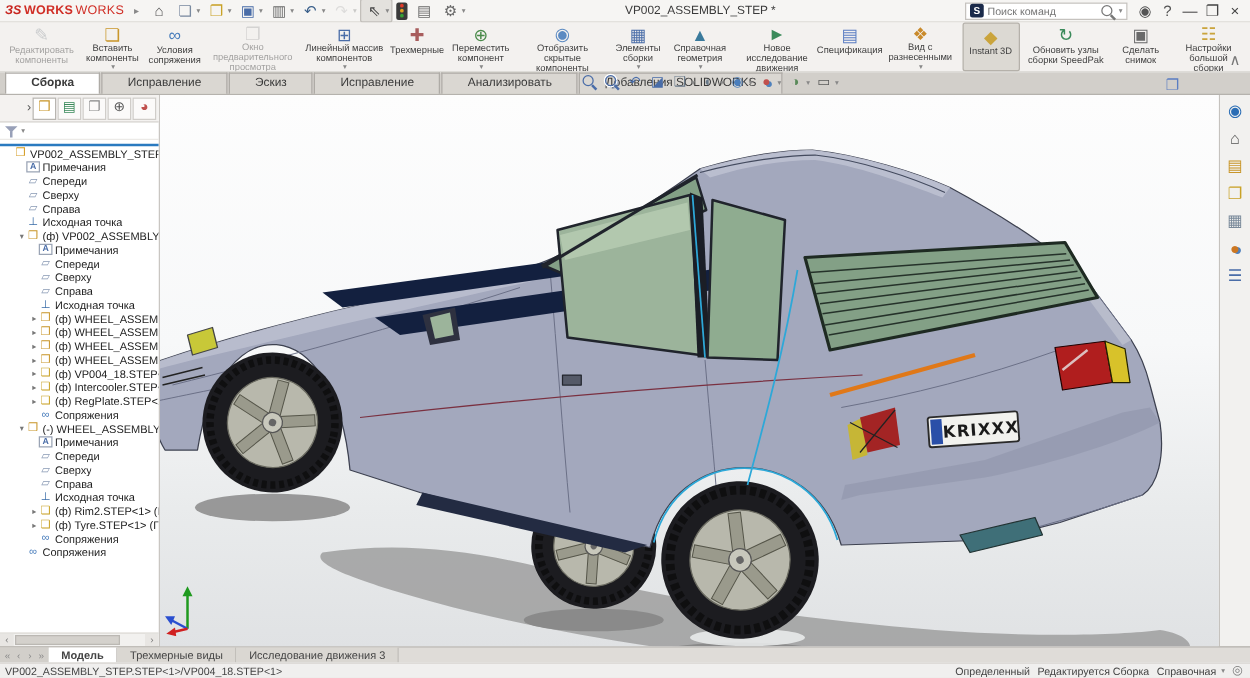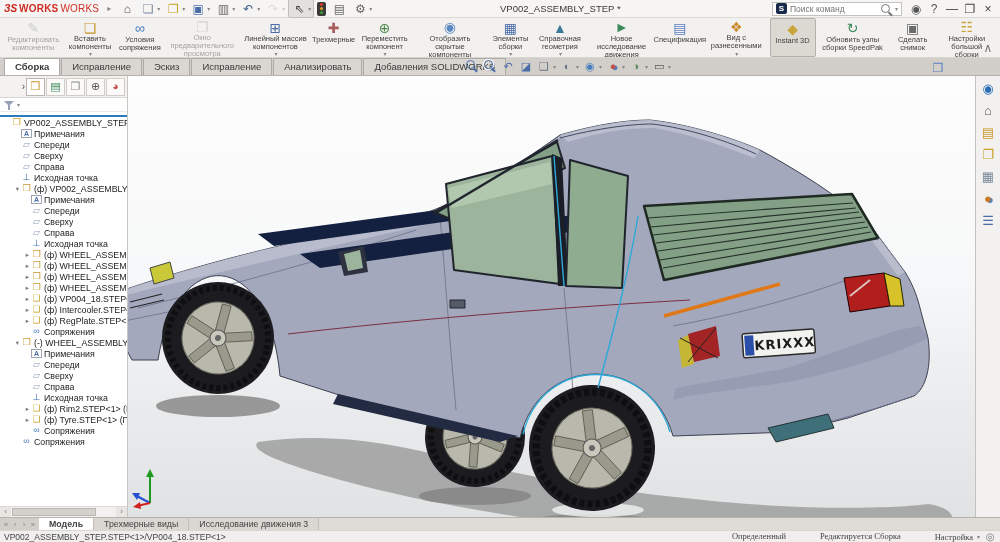--- a/index.html
+++ b/index.html
@@ -40,21 +40,21 @@
   .rlabel { font-size:7.5px; line-height:8px; text-align:center; color:#3f3f3f;
     max-height:25px; overflow:hidden; }
   .rbtn.disabled { opacity:.45; }
   .rbtn.active { background:#dcd9d3; border:1px solid #b5b1aa; border-radius:2px; }
   .rbtn .dd { position:static; margin-top:0; font-size:6px; }
   .ribbon-collapse { position:absolute; right:4px; bottom:2px; font-size:8px; color:#777; }
 
   
   .tabstrip { height:18px; flex:0 0 18px; background:#d2cfca; border-bottom:1px solid #b5b2ad;
     display:flex; align-items:flex-end; position:relative; padding-left:4px; }
-  .ctab { height:17px; line-height:16px; padding:0 10px; font-size:9.5px; color:#3a3a3a;
+  .ctab { height:17px; line-height:16px; padding:0 20px; font-size:9.5px; color:#3a3a3a;
     background:#dad7d2; border:1px solid #aeaba6; border-bottom:none; margin-right:1px; }
   .ctab.active { background:#ffffff; font-weight:bold; }
   .headsup { position:absolute; left:465px; top:1px; display:flex; align-items:center; gap:4px; }
   .hitem { display:flex; align-items:center; gap:1px; }
   .hitem .ic { width:14px; height:14px; font-size:11px; }
   .pane-toggle { position:absolute; left:930px; top:2px; }
 
   
   .main { flex:0 0 441px; height:441px; display:flex; }
 
@@ -100,21 +100,21 @@
     display:flex; align-items:stretch; }
   .mnav { display:flex; align-items:center; padding:0 2px; gap:1px; background:#d2cfca; }
   .mnav span { font-size:8px; color:#888; width:8px; text-align:center; }
   .mtab { padding:0 10px; font-size:8.8px; line-height:12px; color:#444;
     border-right:1px solid #c2bfba; background:#dad7d2; }
   .mtab.active { background:#ffffff; font-weight:bold; }
 
   
   .statusbar { height:12px; flex:0 0 12px; background:#f0efee; border-top:1px solid #d8d5d1;
     display:flex; align-items:center; padding:0 4px; font-size:8.5px; color:#444; }
-  .st-right { margin-left:auto; display:flex; align-items:flex-start; gap:34px;font-family:Liberation Serif, serif; }
+  .st-right { margin-left:auto; display:flex; align-items:flex-end; gap:6px; }
   .st-config { display:flex; align-items:center; gap:4px; }
 
   
   .ic { display:inline-flex; align-items:center; justify-content:center; line-height:1;
     font-size:12px; width:16px; height:15px; }
   .ic.boxed { border:1px solid #9aa4b5; background:#fff; font-size:7px; width:9px; height:9px;
     font-weight:bold; }
   .ic.scope { background:#1a2a4a; border-radius:2px; font-size:8px; width:11px; height:11px;
     font-weight:bold; }
   .ic.ball { text-shadow:2px 1px 0 #4f81bd; }
@@ -835,19 +835,19 @@
         <div class="mtab">Исследование движения 3</div>
       </div>
   </div>
 
   <div class="statusbar">
     <span>VP002_ASSEMBLY_STEP.STEP&lt;1&gt;/VP004_18.STEP&lt;1&gt;</span>
     <div class="st-right">
       <span>Определенный</span>
       <span>Редактируется Сборка</span>
       <span class="st-config">
-        <span>Настройка</span>
+        <span>Справочная</span>
         <span style="font-size:6px;color:#888">▾</span>
         <span class="ic" style="width: 12px; height: 11px; font-size: 10px; color: rgb(119, 119, 119);">◎</span>
       </span>
     </div>
   </div>
 </div>
 
 </body></html>

